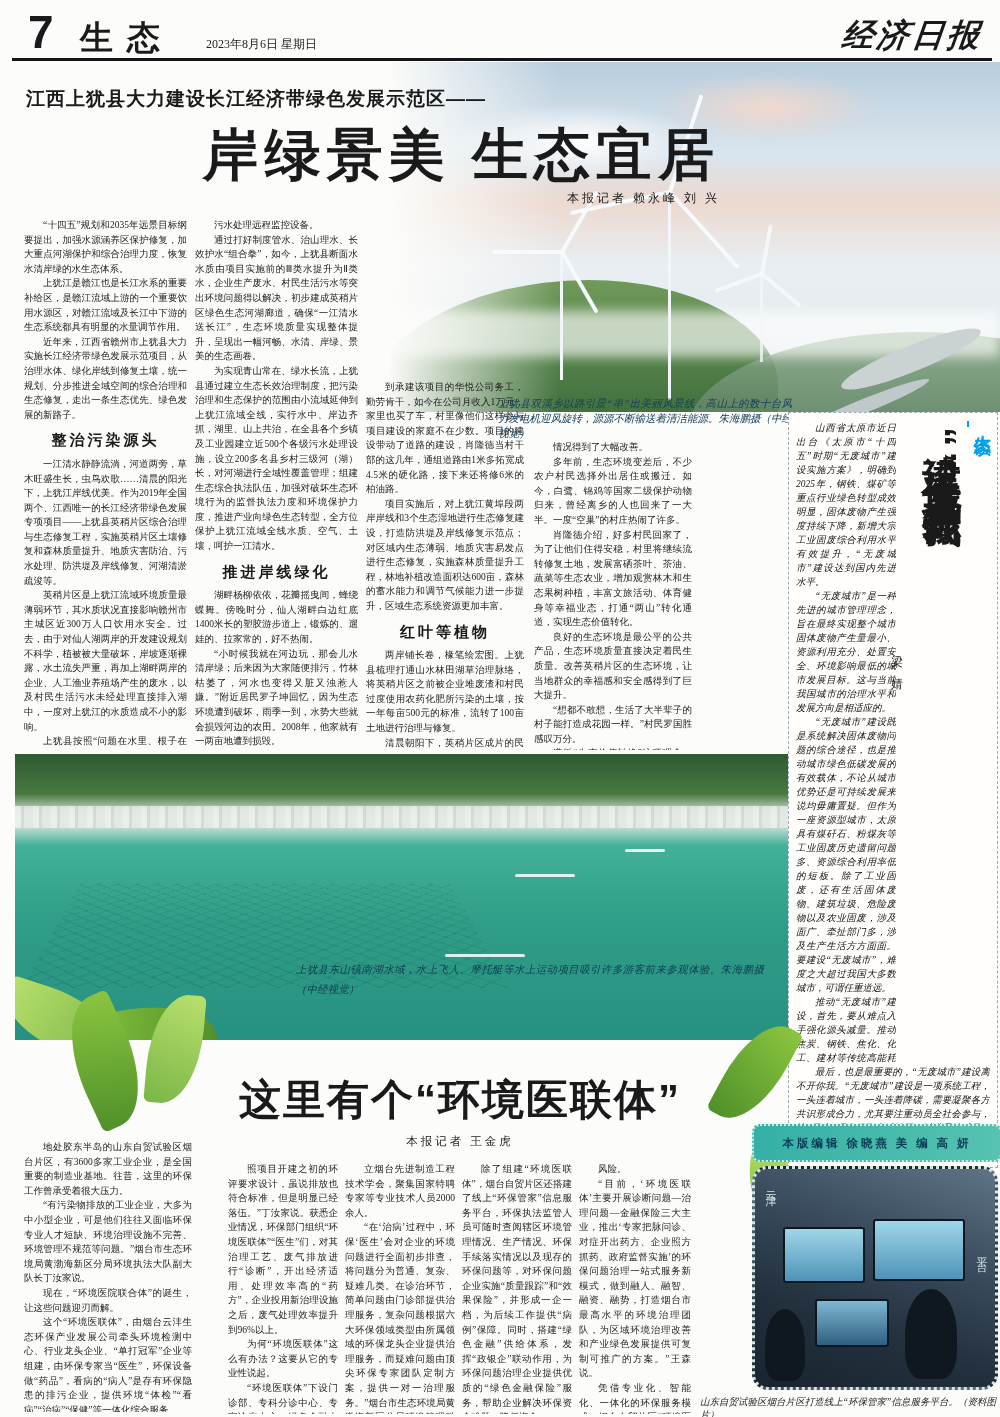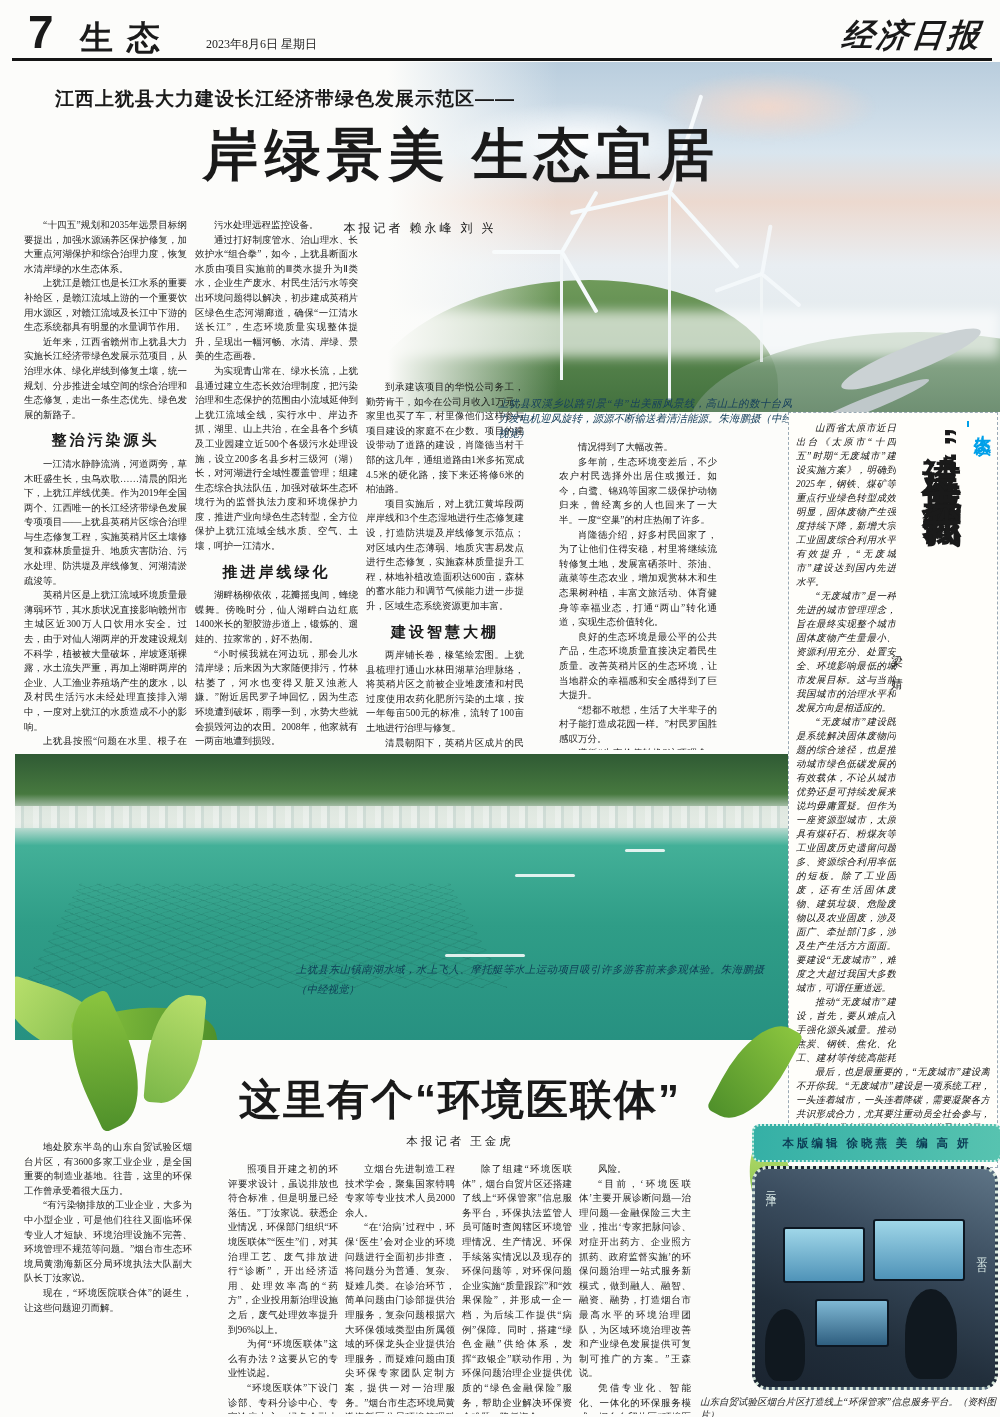--- a/index.html
+++ b/index.html
@@ -19,32 +19,32 @@
   .cloud{position:absolute;border-radius:50%;filter:blur(2px);}
   .ridge{position:absolute;left:-30px;bottom:-18px;width:420px;height:150px;background:linear-gradient(180deg,#6f9a5a,#3c6b3b);border-radius:55% 45% 0 0/95% 70% 0 0;}
   .ridge2{position:absolute;left:300px;bottom:-30px;width:460px;height:110px;background:linear-gradient(180deg,#87a885,#55795a);border-radius:50% 50% 0 0/90% 90% 0 0;opacity:.9;}
   .mist{position:absolute;left:0;bottom:55px;width:100%;height:46px;background:rgba(255,255,255,.65);filter:blur(6px);}
   .road{position:absolute;right:14px;bottom:40px;width:150px;height:26px;background:#cbd2d4;border-radius:50%;transform:rotate(-22deg);box-shadow:-60px 26px 0 -6px #bfc8ca;}
   .pole{position:absolute;width:3px;background:#f2f6f8;}
   .blade{position:absolute;width:4px;background:#f6fafc;transform-origin:50% 100%;border-radius:3px;}
   .lead-caption{position:absolute;left:498px;top:396px;width:294px;font-size:10.5px;line-height:15px;
     font-style:italic;color:#17405c;text-align:justify;z-index:5;}
   
-  .kicker{position:absolute;left:26px;top:86px;font-family:"Liberation Sans",sans-serif;font-weight:bold;font-size:19px;letter-spacing:1px;z-index:4;margin-left:29px;}
+  .kicker{position:absolute;left:26px;top:86px;font-family:"Liberation Sans",sans-serif;font-weight:bold;font-size:19px;letter-spacing:1px;z-index:4;}
   .headline{position:absolute;left:120px;top:118px;width:600px;text-align:right;font-family:"Liberation Sans",sans-serif;
     font-weight:bold;font-size:56px;letter-spacing:6px;z-index:4;}
-  .lead-byline{position:absolute;left:120px;top:190px;width:600px;text-align:center;font-size:12px;letter-spacing:3px;z-index:4;margin-top:30px;}
+  .lead-byline{position:absolute;left:120px;top:190px;width:600px;text-align:right;font-size:12px;letter-spacing:3px;z-index:4;}
   .col{position:absolute;font-size:9.5px;line-height:14.6px;text-align:justify;overflow:hidden;z-index:3;}
   .para{text-indent:2em;}
   .subhead{font-family:"Liberation Sans",sans-serif;font-weight:bold;font-size:15px;text-align:center;text-indent:0;
     margin:11px 0 9px 0;letter-spacing:3px;}
   #lcol1{left:24px;top:218px;width:163px;height:532px;}
   #lcol2{left:195px;top:218px;width:163px;height:532px;}
   #lcol3{left:366px;top:380px;width:158px;height:370px;}
-  #lcol4{left:559px;top:440px;width:158px;height:310px;}
+  #lcol4{left:534px;top:440px;width:158px;height:310px;}
   
   .mid-photo{position:absolute;left:15px;top:754px;width:775px;height:286px;overflow:hidden;
     background:linear-gradient(180deg,#2f5a34 0%,#47793f 14%,#c9d8cf 20%,#dfe8e2 24%,#43b098 32%,#2f9d87 60%,#279181 100%);}
   .mid-photo .bldg{position:absolute;left:0;top:52px;width:100%;height:22px;
     background:repeating-linear-gradient(90deg,#eef2ee 0 6px,#cfdcd6 6px 9px,#e4ebe4 9px 18px);opacity:.85;}
   .mid-photo .grid{position:absolute;left:40px;top:110px;width:420px;height:130px;
     background:repeating-linear-gradient(24deg,rgba(10,70,60,.28) 0 1px,transparent 1px 9px),
                repeating-linear-gradient(-24deg,rgba(10,70,60,.22) 0 1px,transparent 1px 9px);
     transform:perspective(300px) rotateX(38deg);opacity:.7;}
   .wake{position:absolute;height:3px;background:rgba(255,255,255,.85);border-radius:2px;}
@@ -143,21 +143,21 @@
       <div class="para">通过打好制度管水、治山理水、长效护水“组合拳”，如今，上犹县断面水水质由项目实施前的Ⅲ类水提升为Ⅱ类水，企业生产废水、村民生活污水等突出环境问题得以解决，初步建成英稍片区绿色生态河湖廊道，确保“一江清水送长江”，生态环境质量实现整体提升，呈现出一幅河畅、水清、岸绿、景美的生态画卷。</div>
       <div class="para">为实现青山常在、绿水长流，上犹县通过建立生态长效治理制度，把污染治理和生态保护的范围由小流域延伸到上犹江流域全线，实行水中、岸边齐抓，湖里、山上共治，在全县各个乡镇及工业园建立近500个各级污水处理设施，设立200多名县乡村三级河（湖）长，对河湖进行全域性覆盖管理；组建生态综合执法队伍，加强对破坏生态环境行为的监督执法力度和环境保护力度，推进产业向绿色生态转型，全方位保护上犹江流域全线水质、空气、土壤，呵护一江清水。</div>
       <div class="subhead">推进岸线绿化</div>
       <div class="para">湖畔杨柳依依，花瓣摇曳间，蜂绕蝶舞。傍晚时分，仙人湖畔白边红底1400米长的塑胶游步道上，锻炼的、遛娃的、拉家常的，好不热闹。</div>
       <div class="para">“小时候我就在河边玩，那会儿水清岸绿；后来因为大家随便排污，竹林枯萎了，河水也变得又脏又浊惹人嫌。”附近居民罗子坤回忆，因为生态环境遭到破坏，雨季一到，水势大些就会损毁河边的农田。2008年，他家就有一两亩地遭到损毁。</div>
       <div class="para">“岸线治理是水生态治理的重要工作之一。近年来，上犹县在英稍片区大力推进湖岸、堤内、堤外立体增绿等建设，建成多层次、大绿量、高标准的护堤林带，筑牢河湖生态屏障。”廖良禄介绍，“为了保留河道原有的自然形态，一方面，我们认真推敲堤防布置线和水面线，在岸上种植千峰草、美人蕉、香樟、红叶等植物，让堤岸四季不同景，兼顾净水和景观；另一方面，在河边布设健身活动广场、休憩廊亭、巡江道、亲水平台，为村民提供活动空间。”</div>
     </div>
   <div class="col" id="lcol3">
       <div class="para">到承建该项目的华悦公司务工，勤劳肯干，如今在公司月收入1万元，家里也买了车，村里像他们这样参与项目建设的家庭不在少数。项目的建设带动了道路的建设，肖隆德当村干部的这几年，通组道路由1米多拓宽成4.5米的硬化路，接下来还将修6米的柏油路。</div>
       <div class="para">项目实施后，对上犹江黄埠段两岸岸线和3个生态湿地进行生态修复建设，打造防洪堤及岸线修复示范点；对区域内生态薄弱、地质灾害易发点进行生态修复，实施森林质量提升工程，林地补植改造面积达600亩，森林的蓄水能力和调节气候能力进一步提升，区域生态系统资源更加丰富。</div>
-      <div class="subhead">建设智慧大棚</div>
+      <div class="subhead">红叶等植物</div>
       <div class="para">两岸铺长卷，椽笔绘宏图。上犹县梳理打通山水林田湖草治理脉络，将英稍片区之前被企业堆废渣和村民过度使用农药化肥所污染的土壤，按一年每亩500元的标准，流转了100亩土地进行治理与修复。</div>
       <div class="para">清晨朝阳下，英稍片区成片的民房和蔬菜大棚鳞次栉比，湖畔摇曳的垂柳倒映在清澈的水面上，呈现水光潋滟的风景。</div>
     </div>
   <div class="col" id="lcol4">
       <div class="para">情况得到了大幅改善。</div>
       <div class="para">多年前，生态环境变差后，不少农户村民选择外出居住或搬迁。如今，白鹭、锦鸡等国家二级保护动物归来，曾经离乡的人也回来了一大半。一度“空巢”的村庄热闹了许多。</div>
       <div class="para">肖隆德介绍，好多村民回家了，为了让他们住得安稳，村里将继续流转修复土地，发展富硒茶叶、茶油、蔬菜等生态农业，增加观赏林木和生态果树种植，丰富文旅活动、体育健身等幸福业态，打通“两山”转化通道，实现生态价值转化。</div>
       <div class="para">良好的生态环境是最公平的公共产品，生态环境质量直接决定着民生质量。改善英稍片区的生态环境，让当地群众的幸福感和安全感得到了巨大提升。</div>
       <div class="para">“想都不敢想，生活了大半辈子的村子能打造成花园一样。”村民罗国胜感叹万分。</div>
       <div class="para">遵循“生态价值转换”这项理念，上犹县探索形成了完整的生态防护体系和经济开发优势，大力实施“治山”“治水”工程。</div>
@@ -198,20 +198,21 @@
 
   <div class="leaf" style="left:40px;top:1030px;width:130px;height:62px;transform:rotate(65deg);"></div>
   <div class="leaf light" style="left:120px;top:1022px;width:110px;height:54px;transform:rotate(95deg);"></div>
 
   <div class="b-headline">这里有个“环境医联体”</div>
   <div class="b-byline">本报记者 王金虎</div>
   <div class="col" id="bintro">
       <div class="para">地处胶东半岛的山东自贸试验区烟台片区，有3600多家工业企业，是全国重要的制造业基地。往昔，这里的环保工作曾承受着很大压力。</div>
       <div class="para">“有污染物排放的工业企业，大多为中小型企业，可是他们往往又面临环保专业人才短缺、环境治理设施不完善、环境管理不规范等问题。”烟台市生态环境局黄渤海新区分局环境执法大队副大队长丁汝家说。</div>
       <div class="para">现在，“环境医院联合体”的诞生，让这些问题迎刃而解。</div>
+      <div class="para">这个“环境医联体”，由烟台云沣生态环保产业发展公司牵头环境检测中心、行业龙头企业、“单打冠军”企业等组建，由环保专家当“医生”，环保设备做“药品”，看病的“病人”是存有环保隐患的排污企业，提供环境“体检”“看病”“治病”“保健”等一体化综合服务。</div>
     </div>
   <div class="col" id="bcol1">
       <div class="para">照项目开建之初的环评要求设计，虽说排放也符合标准，但是明显已经落伍。”丁汝家说。获悉企业情况，环保部门组织“环境医联体”“医生”们，对其治理工艺、废气排放进行“诊断”，开出经济适用、处理效率高的“药方”，企业投用新治理设施之后，废气处理效率提升到96%以上。</div>
       <div class="para">为何“环境医联体”这么有办法？这要从它的专业性说起。</div>
       <div class="para">“环境医联体”下设门诊部、专科分诊中心、专家诊疗中心、绿色金融中心四个模块。门诊部负责挂号及初步问诊；专科分诊中心包括环境咨询、水污染防治、大气污染防治、固体废物处理处置、土壤及地下水修复、环保管家6个诊疗中心；专家诊疗中心包括专家会诊、康复理疗培训中心；绿色金融中心包括绿色医疗保险中心。</div>
     </div>
   <div class="col" id="bcol2">
       <div class="para">立烟台先进制造工程技术学会，聚集国家特聘专家等专业技术人员2000余人。</div>
       <div class="para">“在‘治病’过程中，环保‘医生’会对企业的环境问题进行全面初步排查，将问题分为普通、复杂、疑难几类。在诊治环节，简单问题由门诊部提供治理服务，复杂问题根据六大环保领域类型由所属领域的环保龙头企业提供治理服务，而疑难问题由顶尖环保专家团队定制方案，提供一对一治理服务。”烟台市生态环境局黄渤海新区分局环境管理科负责人王森说。</div>
     </div>

